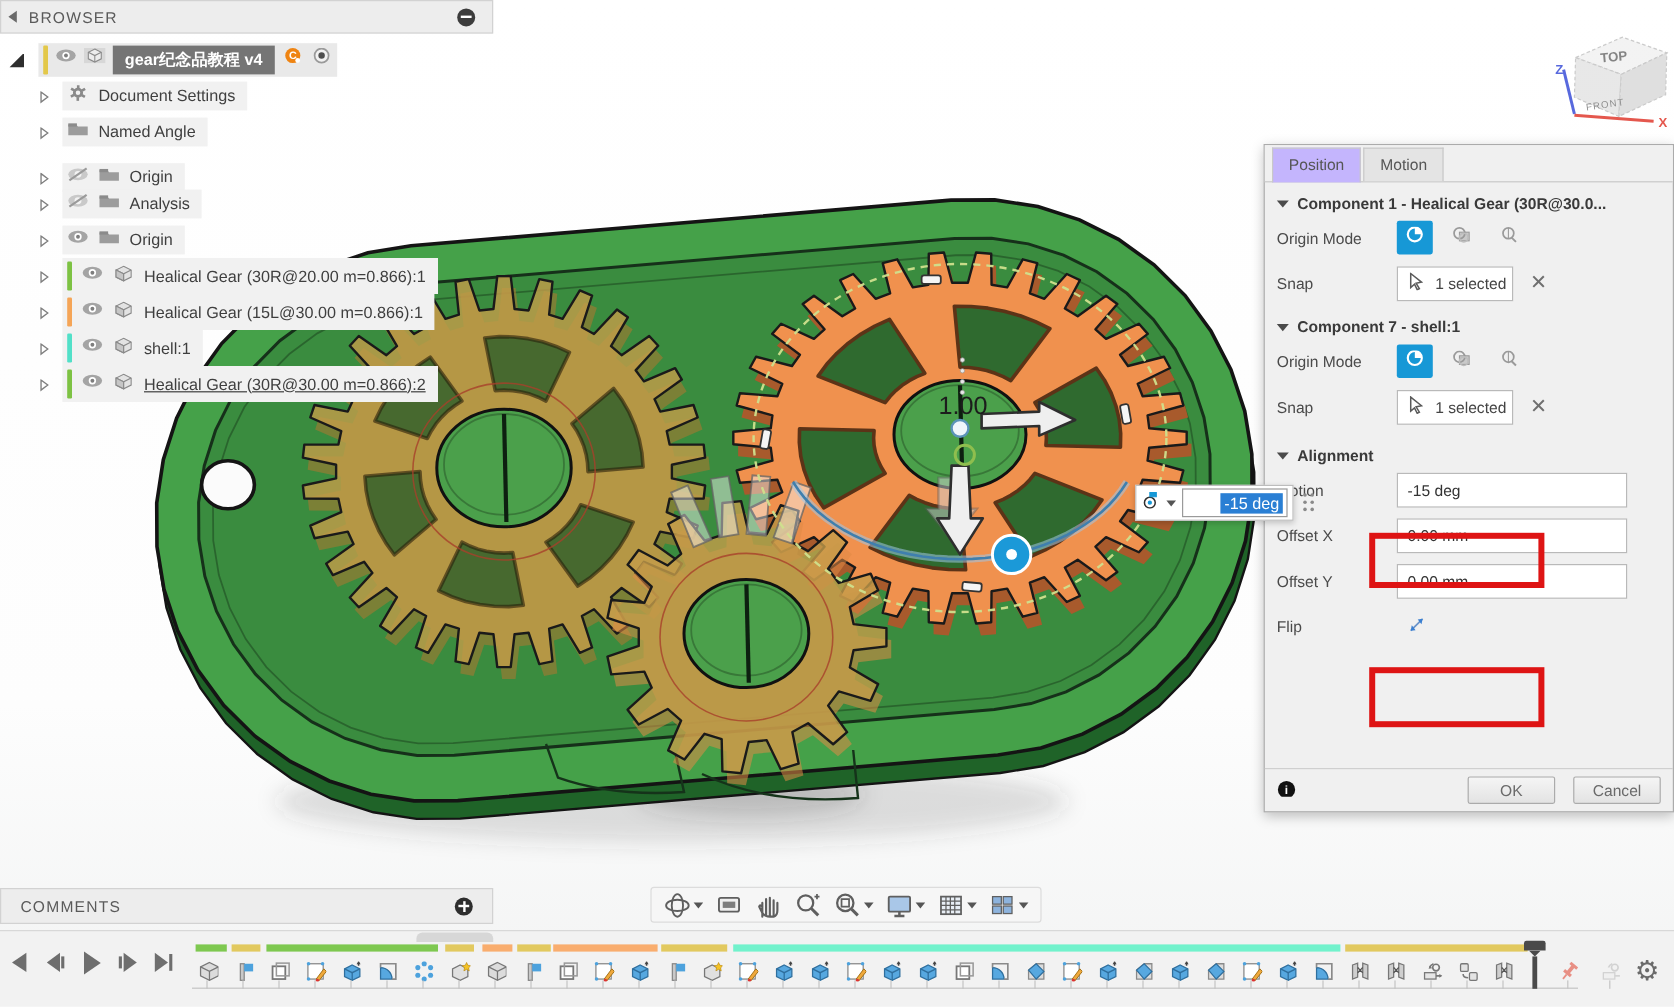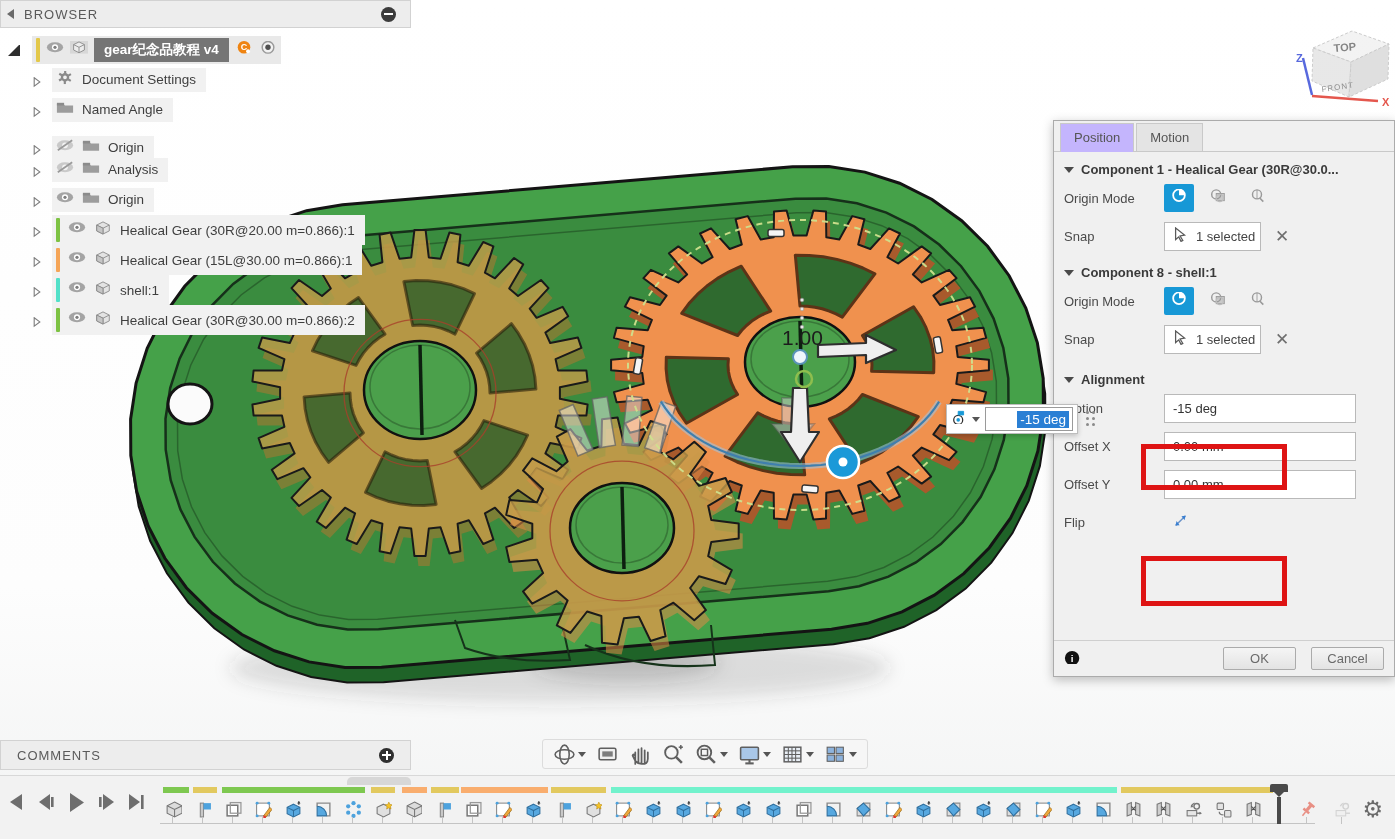--- a/index.html
+++ b/index.html
@@ -339,21 +339,21 @@
               <line x1="10" y1="8" x2="10" y2="14.5" stroke="#8a8a8a"></line>
               <path d="M3,4.5 L10,8 V14.5 L3,11Z" fill="#c6c6c6" stroke="#8a8a8a"></path>
             </svg></span>
         <span>shell:1</span>
         </span>
       </div>
       <div class="trow" style="left: 30px; top: 276px;">
         <span class="exp"><svg width="14" height="11.200000000000001" viewBox="0 0 20 16">
             <path d="M6,1 L14,7 L6,13 Z" fill="none" stroke="#7e7e7e" stroke-width="1.6"></path>
           </svg></span>
-             <span class="chip" style="margin-left:10px;">
+             <span class="chip" style="margin-left:10px;text-decoration:underline;">
           <span class="strip" style="background:#7dc243"></span>
           <span><svg width="18" height="14.4" viewBox="0 0 20 16">
               <ellipse cx="10" cy="7" rx="9" ry="5.5" fill="#a4a4a4"></ellipse>
               <circle cx="10" cy="7" r="3.4" fill="#fff"></circle>
               <circle cx="10" cy="7" r="1.8" fill="#7e7e7e"></circle>
             </svg></span>
           <span><svg width="18" height="14.4" viewBox="0 0 20 16">
               <path d="M10,1 L17,4.5 V11 L10,14.5 L3,11 V4.5 Z" fill="#e3e3e3" stroke="#8a8a8a"></path>
               <path d="M3,4.5 L10,8 L17,4.5" fill="none" stroke="#8a8a8a"></path>
               <line x1="10" y1="8" x2="10" y2="14.5" stroke="#8a8a8a"></line>
@@ -398,21 +398,21 @@
       <span class="dlabel">Snap</span>
       <span class="snapbtn">
         <span class="svg-ic"><svg width="18" height="14.4" viewBox="0 0 20 16">
               <path d="M4,1 L14,9 L9,10 L12,15 L10,16 L7.5,11 L4,14 Z" fill="#fff" stroke="#5a5a5a" stroke-width="1.4"></path>
             </svg></span>
         <span>1 selected</span>
         </span>
       <span class="xclose">✕</span>
     </div>
 
-    <div class="sect"><span class="tri"></span><span>Component 8 - shell:1</span></div>
+    <div class="sect"><span class="tri"></span><span>Component 7 - shell:1</span></div>
     <div class="drow">
       <span class="dlabel">Origin Mode</span>
       <span class="origin-btn active">
           <span class="svg-ic"><svg width="18" height="14.4" viewBox="0 0 20 16">
               <circle cx="10" cy="7" r="6.5" fill="none" stroke="#fff" stroke-width="2"></circle>
               <path d="M10,7 L10,0.5 A6.5,6.5 0 0 1 16.5,7 Z" fill="#fff"></path>
             </svg></span>
         </span>
       <span class="origin-btn">
           <span class="svg-ic"><svg width="18" height="14.4" viewBox="0 0 20 16">

